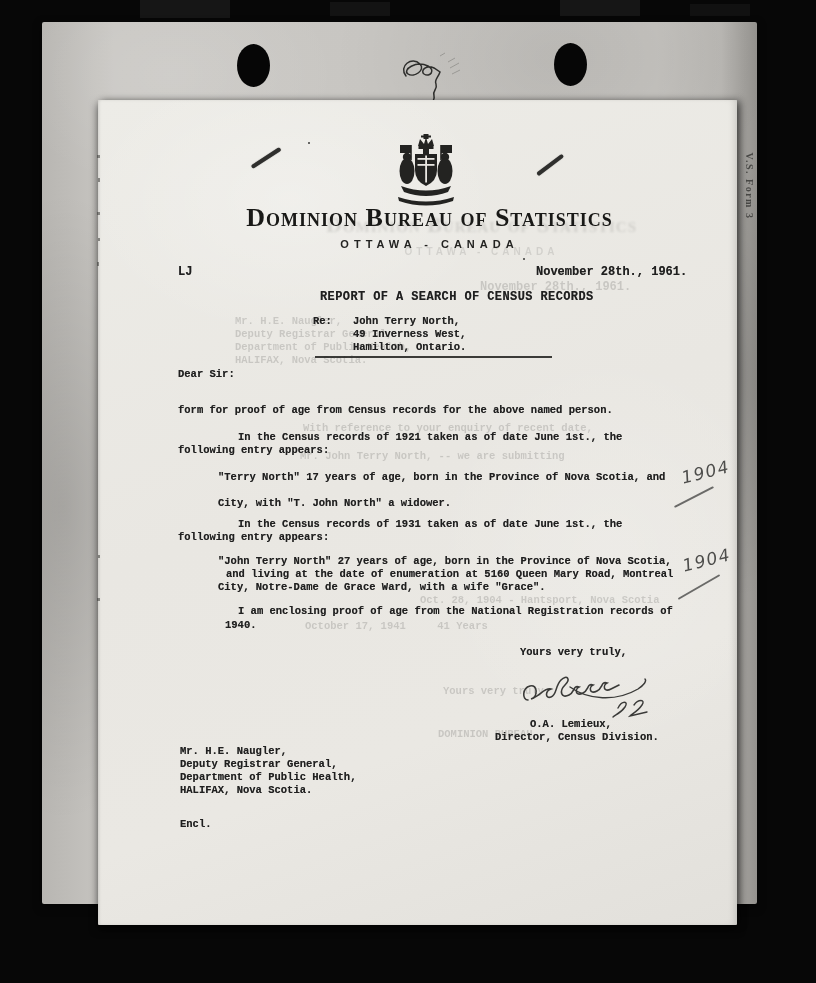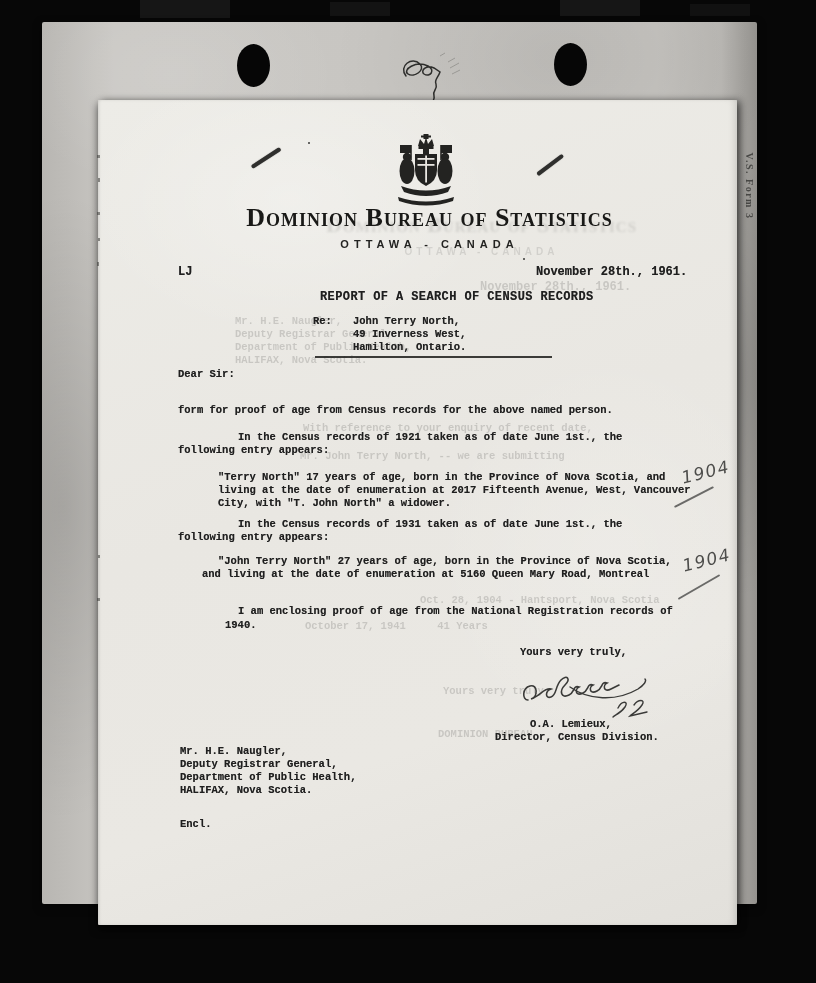--- a/index.html
+++ b/index.html
@@ -178,31 +178,31 @@
 
     <div class="tw" style="left:80px;top:304px;">form for proof of age from Census records for the above named person.</div>
 
     <div class="ghost" style="left:205px;top:322px;">With reference to your enquiry of recent date,</div>
     <div class="ghost" style="left:202px;top:350px;">Mr. John Terry North, -- we are submitting</div>
 
     <div class="tw" style="left:140px;top:331px;">In the Census records of 1921 taken as of date June 1st., the</div>
     <div class="tw" style="left:80px;top:344px;">following entry appears:</div>
 
     <div class="tw" style="left:120px;top:371px;">"Terry North" 17 years of age, born in the Province of Nova Scotia, and</div>
-    <div class="tw" style="left:120px;top:384px;">living at the date of enumeration at 2017 Fifteenth Avenue, West, Vancouver</div>
     <div class="tw" style="left:120px;top:397px;">City, with "T. John North" a widower.</div>
 
     <div class="note1904" style="left:583px;top:362px;">1904</div>
     <div class="note-stroke" style="left:574px;top:396px;width:44px;transform:rotate(-27deg);"></div>
 
     <div class="tw" style="left:140px;top:418px;">In the Census records of 1931 taken as of date June 1st., the</div>
     <div class="tw" style="left:80px;top:431px;">following entry appears:</div>
 
     <div class="tw" style="left:120px;top:455px;">"John Terry North" 27 years of age, born in the Province of Nova Scotia,</div>
-    <div class="tw" style="left:104px;top:468px;">and living at the date of enumeration at 5160 Queen Mary Road, Montreal</div>
+    <div class="tw" style="left:128px;top:468px;">and living at the date of enumeration at 5160 Queen Mary Road, Montreal</div>
+    <div class="tw" style="left:120px;top:481px;">City, Notre-Dame de Grace Ward, with a wife "Grace".</div>
 
     <div class="note1904" style="left:584px;top:450px;">1904</div>
     <div class="note-stroke" style="left:577px;top:486px;width:48px;transform:rotate(-30deg);"></div>
 
     <div class="ghost" style="left:322px;top:494px;">Oct. 28, 1904 - Hantsport, Nova Scotia</div>
     <div class="ghost" style="left:207px;top:520px;">October 17, 1941     41 Years</div>
 
     <div class="tw" style="left:140px;top:505px;">I am enclosing proof of age from the National Registration records of</div>
     <div class="tw" style="left:80px;top:519px;margin-left:47px;">1940.</div>
 

